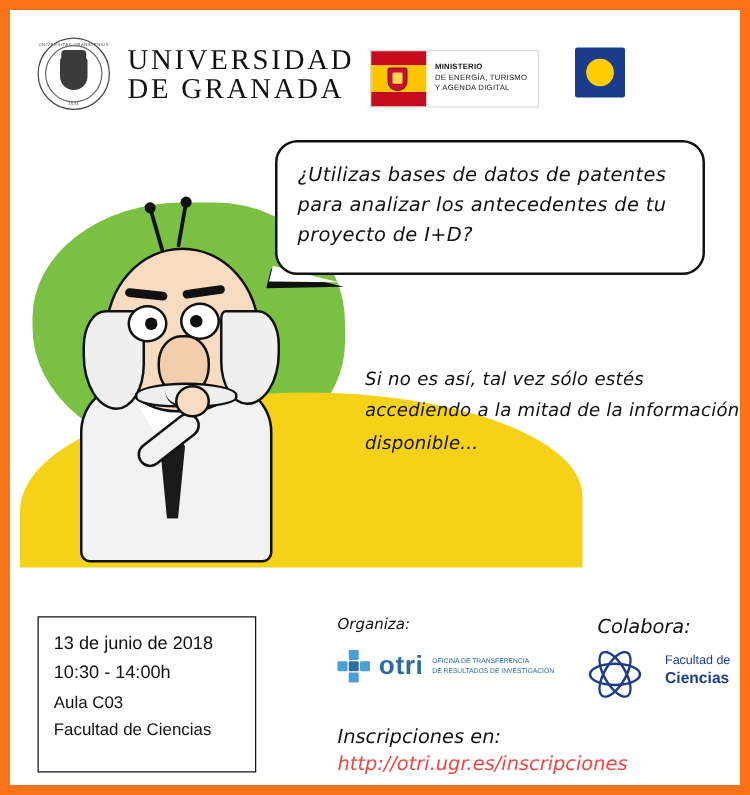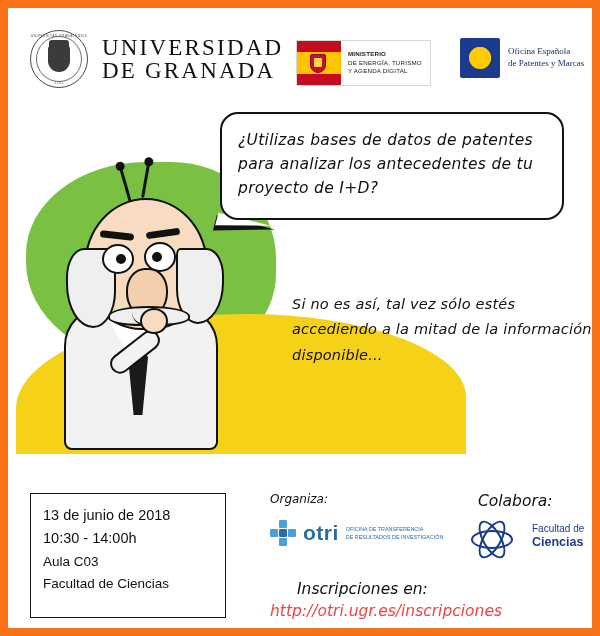--- a/index.html
+++ b/index.html
@@ -453,21 +453,21 @@
     font-weight: bold;
     color: #7d1d3f;
     letter-spacing: .1px;
   }
 
   
   .details {
     position: absolute;
     left: 22px;
     top: 485px;
-    width: 196px;
+    width: 175px;
     height: 125px;
     border: 1.5px solid #111;
     box-sizing: border-box;
     padding: 10px 12px;
   }
   .details .line {
     font-size: 13.5px;
     color: #111;
     line-height: 1.62;
   }
@@ -565,21 +565,20 @@
 
   
   .insc-label {
     position: absolute;
     left: 262px;
     top: 572px;
     font-family: "DejaVu Sans", sans-serif;
     font-style: italic;
     font-size: 15.5px;
     color: #111;
-    margin-left: 27px;
   }
   .insc-url {
     position: absolute;
     left: 262px;
     top: 594px;
     font-family: "DejaVu Sans", sans-serif;
     font-style: italic;
     font-size: 15.5px;
     color: #ef4444;
   }
@@ -612,24 +611,20 @@
       <div class="gob-text">
         <span class="b">MINISTERIO</span>
         <span>DE ENERGÍA, TURISMO</span>
         <span>Y AGENDA DIGITAL</span>
       </div>
     </div>
 
     <div class="oepm-logo">
       <div class="oepm-mark">
         <div class="dot"></div>
-      </div>
-      <div class="oepm-text">
-        <span class="t1">Oficina Española</span>
-        <span class="t2">de Patentes y Marcas</span>
       </div>
     </div>
   </div>
 
   <div class="illus">
     <div class="green-blob"></div>
     <div class="yellow-blob"></div>
 
     <div class="char">
       <div class="coat"></div>

